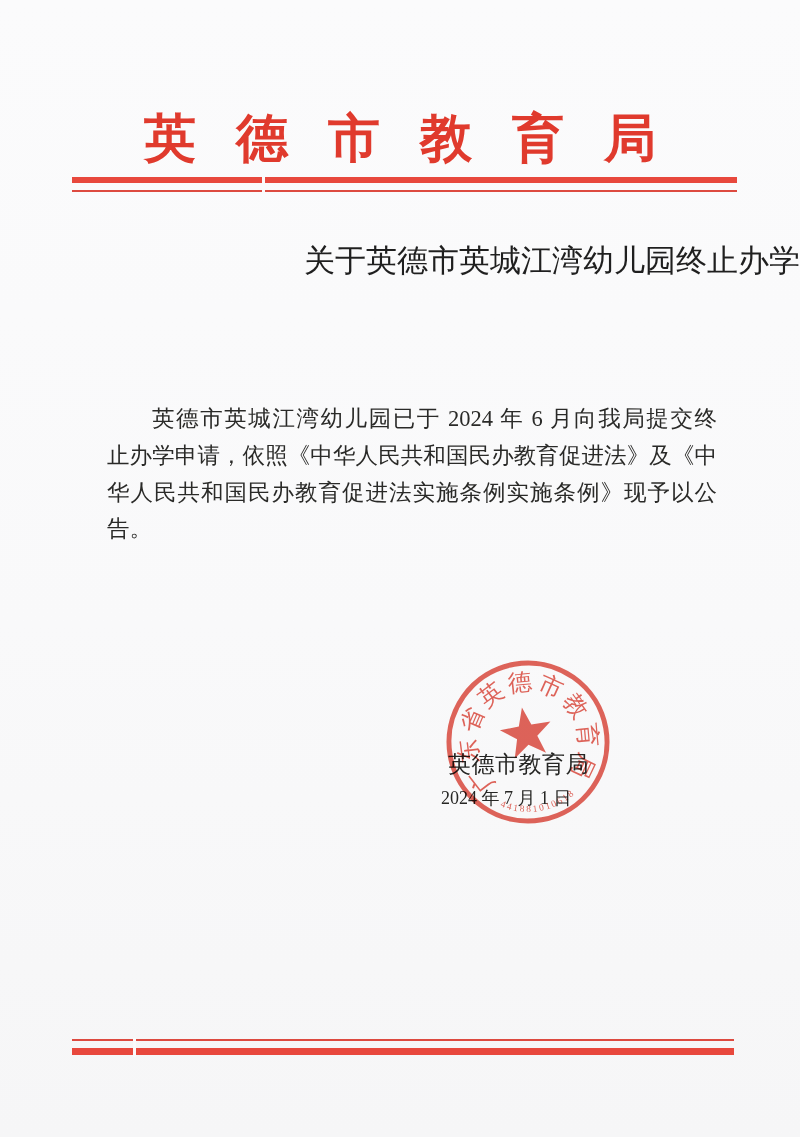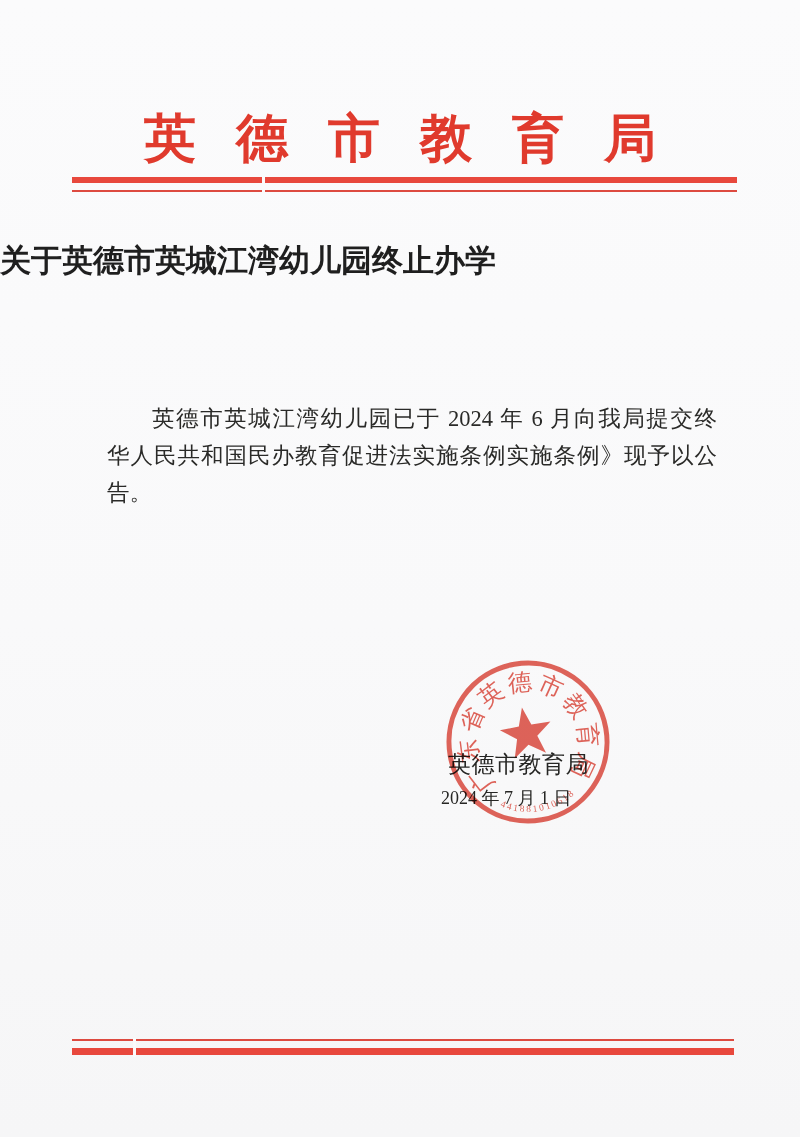--- a/index.html
+++ b/index.html
@@ -36,24 +36,24 @@
   .notch {
     position: absolute; width: 3px; background: #fbfbfc;
   }
   .notch-top    { left: 262px; top: 176px;  height: 18px; }
   .notch-bottom { left: 133px; top: 1038px; height: 19px; }
 
   
   .doc-title {
     position: absolute;
     top: 236px; left: 0; width: 800px;
-    text-align: left;
+    text-align: right;
     color: #1f1f1f;
     font-size: 31px;
-    font-weight: 700;
+    font-weight: 400;
     line-height: 49px;
   }
 
   
   .body-text {
     position: absolute;
     top: 401px; left: 107px; width: 610px;
     color: #2a2a28;
     font-size: 22.5px;
     line-height: 36.8px;
@@ -106,20 +106,21 @@
   <div class="rule rule-top-thick"></div>
   <div class="rule rule-top-thin"></div>
   <div class="notch notch-top"></div>
 
   <div class="doc-title">
     <div>关于英德市英城江湾幼儿园终止办学</div>
   </div>
 
   <div class="body-text">
     <div class="body-line first">英德市英城江湾幼儿园已于 2024 年 6 月向我局提交终</div>
+    <div class="body-line">止办学申请，依照《中华人民共和国民办教育促进法》及《中</div>
     <div class="body-line">华人民共和国民办教育促进法实施条例实施条例》现予以公</div>
     <div class="body-line last">告。</div>
   </div>
 
   <div class="signature-agency">英德市教育局</div>
 
   <div class="signature-date">2024 年 7 月 1 日</div>
 
   <svg class="seal" viewBox="0 0 184 184">
     <defs>

